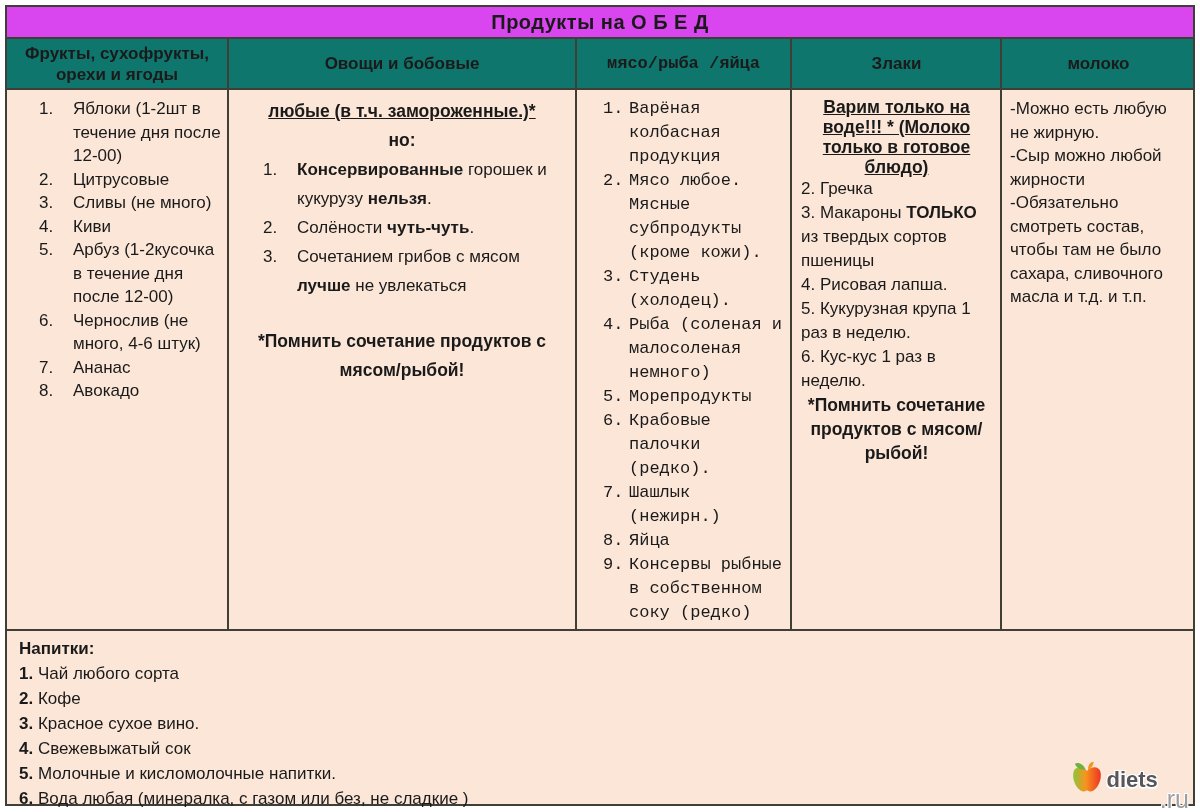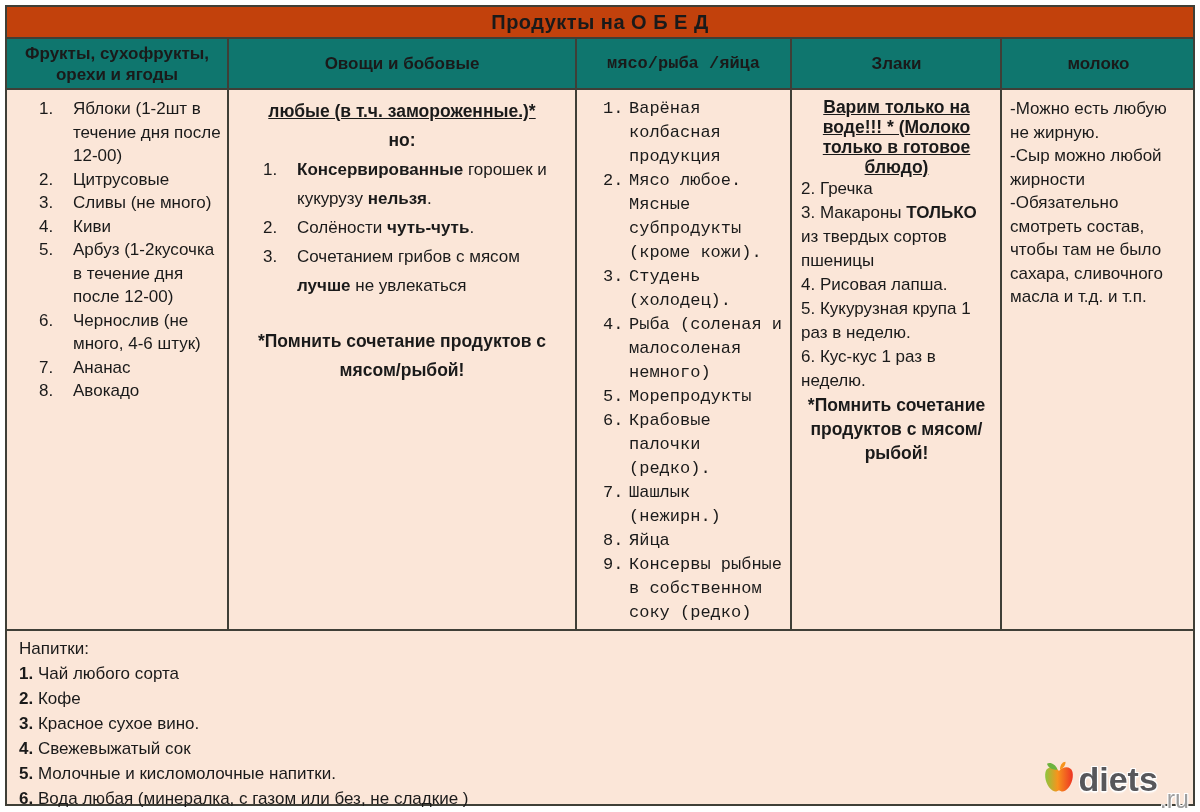--- a/index.html
+++ b/index.html
@@ -1,21 +1,21 @@
 <!DOCTYPE html>
 <html><head>
 <meta charset="utf-8">
 <style>
   html,body{margin:0;padding:0;background:#ffffff;}
   body{font-family:"Liberation Sans","DejaVu Sans",sans-serif;color:#1a1a1a;
        -webkit-font-smoothing:antialiased;}
   .page{position:relative;width:1200px;height:812px;background:#ffffff;overflow:hidden;}
   .tbl{position:absolute;left:5px;top:5px;width:1190px;height:801px;
        border:2px solid #3f3f37;background:#FBE6D8;display:flex;flex-direction:column;box-sizing:border-box;}
-  .title-row{flex:0 0 30px;background:#c2410c;border-bottom:2px solid #3f3f37;
+  .title-row{flex:0 0 30px;background:#d946ef;border-bottom:2px solid #3f3f37;
        display:flex;align-items:center;justify-content:center;
        font-weight:bold;font-size:20px;letter-spacing:.5px;}
   .header-row{flex:0 0 49px;display:flex;background:#0f766e;border-bottom:2px solid #3f3f37;}
   .hcell{display:flex;align-items:center;justify-content:center;text-align:center;
        font-weight:bold;font-size:17px;line-height:21px;padding:2px 10px;
        border-right:2px solid #3f3f37;box-sizing:border-box;}
   .hcell:last-child,.bcell:last-child{border-right:none;}
   .body-row{flex:0 0 468px;display:flex;border-bottom:2px solid #3f3f37;}
   .bcell{border-right:2px solid #3f3f37;box-sizing:border-box;
        padding:7px 4px 4px 4px;font-size:17px;overflow:hidden;}
@@ -42,25 +42,25 @@
   .c2 .intro,.c2 .but{line-height:29px;font-size:17.5px;}
   .c2 .but{font-weight:bold;text-align:center;}
   .c2 .note{margin-top:27px;font-weight:bold;text-align:center;line-height:29px;font-size:17.5px;}
   .c4{padding-left:9px;padding-right:8px;}
   .c4 .intro{line-height:20px;font-size:17.5px;}
   .c4 .paras div{line-height:24px;}
   .c4 .note{font-weight:bold;text-align:center;line-height:24px;font-size:17.5px;}
   .c5{padding-left:8px;padding-right:6px;}
   .c5 .lines div{line-height:23.5px;}
   .drinks-row{flex:1;position:relative;padding:5px 12px;font-size:17px;}
-  .drinks-title{font-weight:normal;line-height:25px;}
+  .drinks-title{font-weight:bold;line-height:25px;}
   .drinks-list div{line-height:25px;}
   
   .logo{position:absolute;right:4px;bottom:2px;display:flex;align-items:center;gap:2px;}
-  .logo-text{font-size:34px;font-weight:800;color:#57575b;
+  .logo-text{font-size:22px;font-weight:800;color:#57575b;
       text-shadow:-1px -1px 0 #fff,1px -1px 0 #fff,-1px 1px 0 #fff,1px 1px 0 #fff,0 2px 2px rgba(255,255,255,.9);}
   .logo-tld{font-size:25px;font-weight:400;color:#9e9e9e;
       text-shadow:-1px -1px 0 #fff,1px -1px 0 #fff,-1px 1px 0 #fff,1px 1px 0 #fff;margin-top:40px;}
 </style>
 </head>
 <body>
 
 <div class="page">
   <div class="tbl">
 

